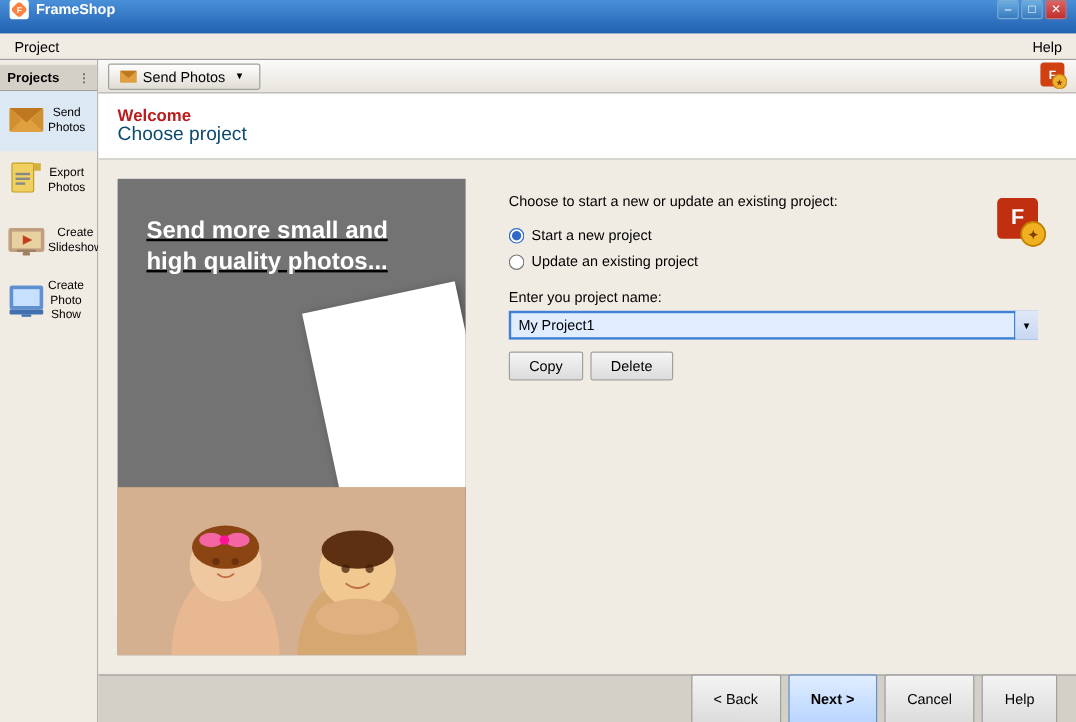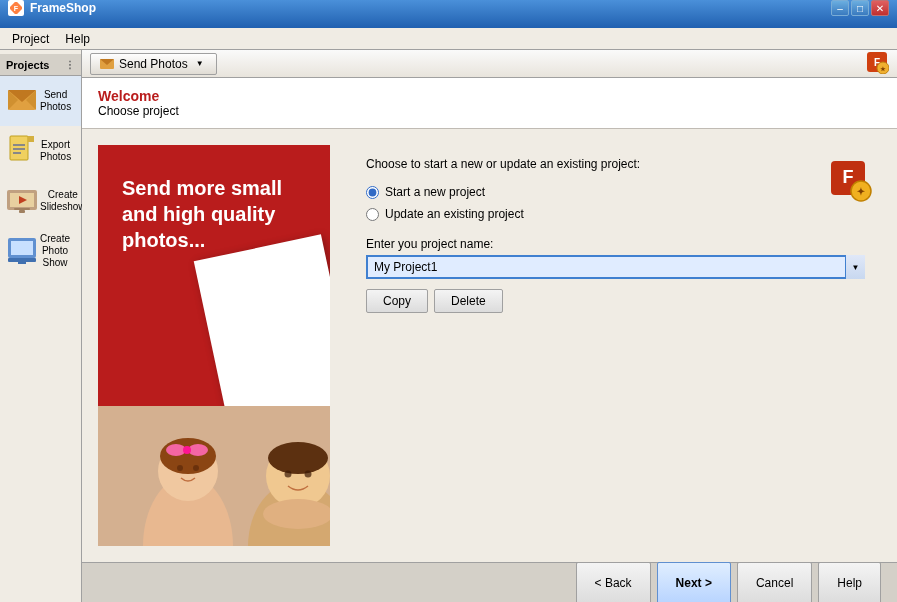--- a/index.html
+++ b/index.html
@@ -29,20 +29,21 @@
     .title-btn.close { background: linear-gradient(to bottom, #e06060, #c03030); border-color: #c07070; }
 
     
     .menu-bar {
       background: #f0ece4;
       height: 22px;
       display: flex;
       align-items: center;
       border-bottom: 1px solid #a0a0a0;
       padding: 0 4px;
+      justify-content: space-between;
     }
     .menu-item {
       padding: 2px 8px;
       cursor: pointer;
       font-size: 12px;
       color: #000;
     }
 
     
     .main-container {
@@ -126,38 +127,39 @@
       display: flex;
       flex-direction: column;
       overflow: hidden;
     }
     .welcome-header {
       background: white;
       padding: 10px 16px;
       border-bottom: 1px solid #c0bbb4;
     }
     .welcome-title { font-size: 14px; font-weight: bold; color: #b91c1c; }
-    .welcome-subtitle { font-size: 12px; color: #000000; }
+    .welcome-subtitle { font-size: 16px; color: #0c4a6e; }
 
     .welcome-body {
       display: flex;
       flex: 1;
       padding: 16px;
       gap: 20px;
       overflow: hidden;
     }
 
     
     .photo-preview {
-      width: 232px;
+      width: 290px;
       min-height: 350px;
-      background: #b91c1c;
+      background: #737373;
       position: relative;
       overflow: hidden;
       flex-shrink: 0;
+      text-decoration: underline;
     }
     .photo-preview-text {
       padding: 30px 24px 0 24px;
       color: white;
       font-size: 20px;
       font-weight: bold;
       line-height: 1.3;
     }
     .photo-kids {
       position: absolute;

